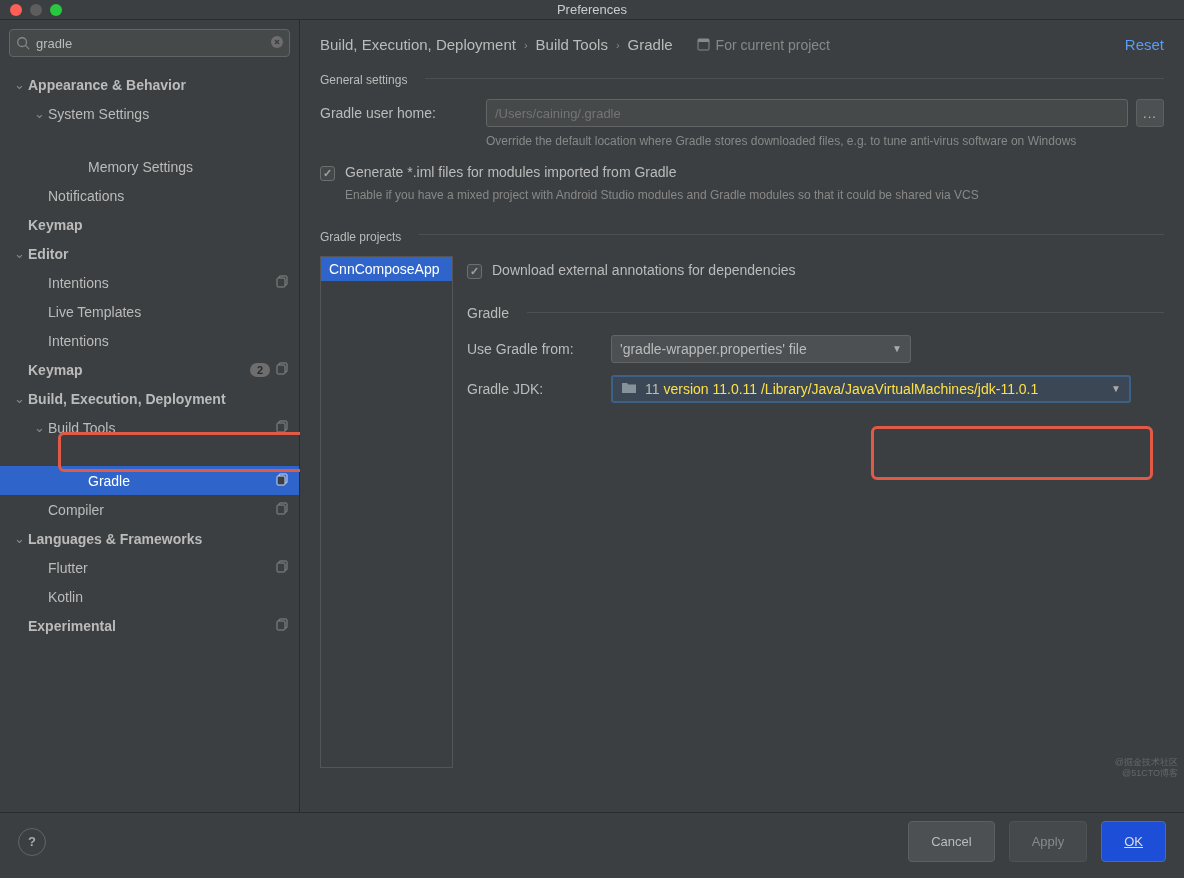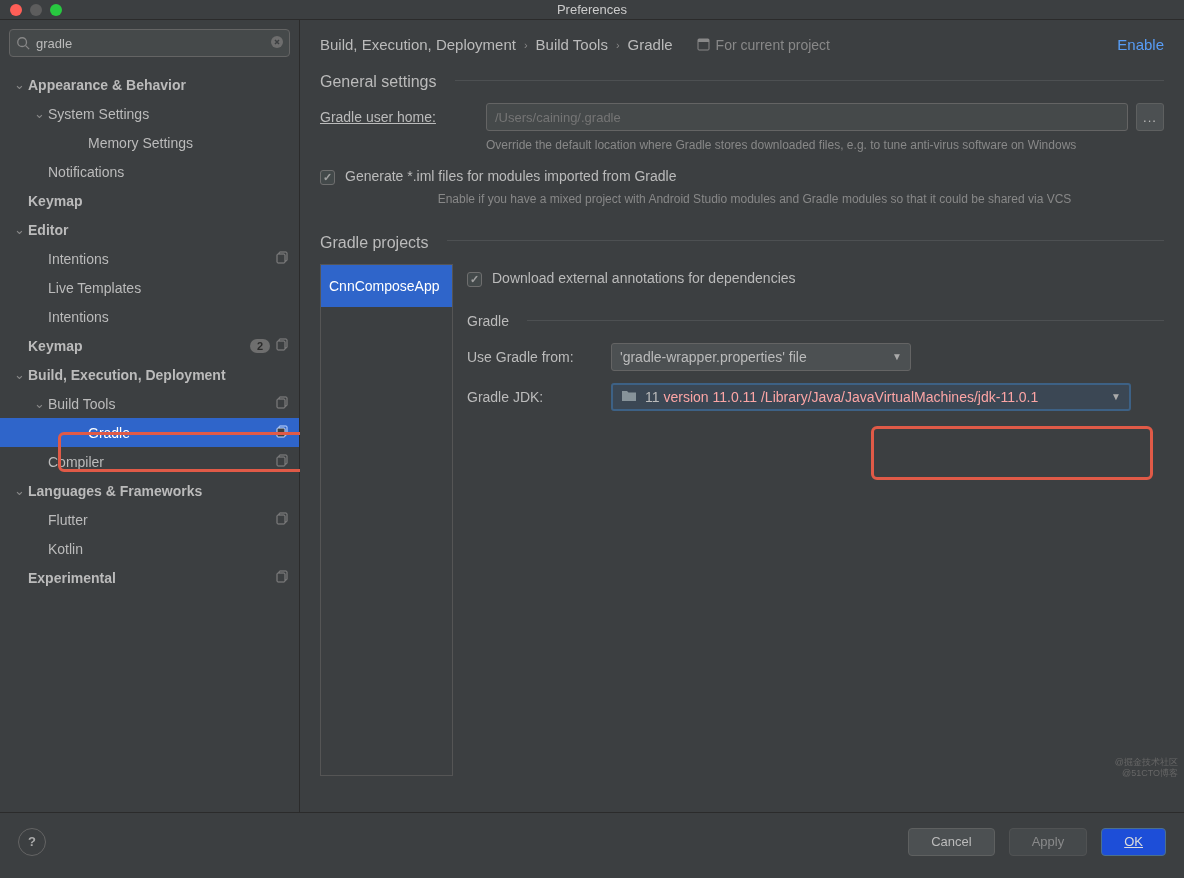--- a/index.html
+++ b/index.html
@@ -30,21 +30,21 @@
       flex: 1; background: transparent; border: none; outline: none;
       color: #bbbbbb; font-size: 13px; padding: 0 6px;
     }
     .search-clear { cursor: pointer; color: #888; }
     .tree { flex: 1; overflow: auto; padding-top: 4px; }
     .tree-item {
       display: flex; align-items: center; height: 29px; padding-left: 14px;
       cursor: pointer; color: #bbbbbb;
     }
     .tree-item.level1 { padding-left: 34px; }
-    .tree-item.level3 { padding-left: 74px; }
+    .tree-item.level3 { padding-left: 74px; margin-top: 24px; }
     .tree-item .chev { width: 14px; color: #888; flex-shrink: 0; }
     .tree-item .label { flex: 1; font-size: 14px; }
     .tree-item .bold { font-weight: 600; }
     .tree-item .badge {
       background: #6e6e6e; color: #2b2b2b; border-radius: 10px; font-size: 11px;
       padding: 1px 7px; margin-right: 6px; font-weight: 600;
     }
     .tree-item .copy-icon { margin-right: 10px; color: #888; }
     .tree-item.selected { background: #2f65ca; color: #ffffff; }
     .tree-item.selected .label { color: #ffffff; }
@@ -57,80 +57,80 @@
     .main { flex: 1; background: #3c3f41; display: flex; flex-direction: column; padding: 0; position: relative; }
     .header-row {
       display: flex; align-items: center; padding: 16px 20px 12px 20px; gap: 10px;
     }
     .breadcrumb { display: flex; align-items: center; gap: 8px; font-size: 15px; font-weight: 500; }
     .breadcrumb .sep { color: #888; font-size: 11px; }
     .breadcrumb .crumb { color: #bbbbbb; white-space: nowrap; }
     .for-project { color: #888; display: flex; align-items: center; gap: 6px; margin-left: 14px; font-size: 14px; }
     .reset { margin-left: auto; color: #589df6; font-size: 15px; cursor: pointer; }
     .section { padding: 0 20px; }
-    .section-title { font-size: 16px; color: #bbbbbb; padding: 8px 0 4px; }
+    .section-title { font-size: 12px; color: #bbbbbb; padding: 8px 0 4px; }
     .divider { height: 1px; background: #4d5052; margin-left: 8px; flex: 1; }
     .section-head { display: flex; align-items: center; gap: 10px; }
     .form-row { display: flex; align-items: flex-start; padding: 8px 0; gap: 18px; }
-    .form-label { width: 148px; padding-top: 6px; font-size: 14px; text-decoration: underline; }
+    .form-label { width: 148px; padding-top: 6px; font-size: 14px; }
     .form-control { flex: 1; display: flex; flex-direction: column; gap: 6px; }
     .text-input {
       background: #45494a; border: 1px solid #646464; border-radius: 3px;
       height: 28px; padding: 0 8px; color: #787878; font-size: 13px; flex: 1;
     }
     .input-row { display: flex; gap: 8px; align-items: center; }
     .browse-btn {
       width: 28px; height: 28px; background: #4c5052; border: 1px solid #5e6060;
       border-radius: 3px; display: flex; align-items: center; justify-content: center;
       cursor: pointer; color: #bbbbbb; letter-spacing: 1px;
     }
     .hint { color: #888; font-size: 12px; line-height: 1.4; }
     .checkbox-row { display: flex; align-items: flex-start; gap: 10px; padding: 6px 0; }
     .checkbox {
       width: 15px; height: 15px; border: 1px solid #6e6e6e; border-radius: 3px;
       background: #43494a; display: flex; align-items: center; justify-content: center;
       margin-top: 2px; flex-shrink: 0;
     }
     .checkbox.checked::after { content: "✓"; color: #a0a0a0; font-size: 11px; font-weight: bold; }
     .checkbox-text { font-size: 14px; }
-    .hint-indent { padding-left: 25px; text-align: center; }
+    .hint-indent { padding-left: 25px; }
     .projects-row { display: flex; gap: 14px; padding: 8px 0 0 0; height: 520px; }
     .projects-list { width: 133px; border: 1px solid #555; background: #3c3f41; }
-    .project-item { padding: 13px 8px; background: #2f65ca; color: #fff; font-size: 14px; cursor: pointer; }
+    .project-item { padding: 4px 8px; background: #2f65ca; color: #fff; font-size: 14px; cursor: pointer; }
     .project-detail { flex: 1; display: flex; flex-direction: column; }
     .detail-section-title { font-size: 14px; padding: 20px 0 8px; display: flex; align-items: center; gap: 10px; }
     .detail-row { display: flex; align-items: center; padding: 6px 0; gap: 14px; }
     .detail-label { width: 130px; font-size: 14px; }
     .dropdown {
       background: #4c5052; border: 1px solid #646464; border-radius: 3px;
       height: 28px; display: flex; align-items: center; padding: 0 8px;
       cursor: pointer; gap: 8px; min-width: 300px; font-size: 14px;
     }
     .dropdown .dd-text { flex: 1; white-space: nowrap; overflow: hidden; }
     .dropdown .dd-arrow { color: #aaa; font-size: 10px; }
     .jdk-dropdown {
       border: 2px solid #3d6185; background: #3b4754; min-width: 520px;
     }
-    .jdk-dim { color: #fca5a5; }
+    .jdk-dim { color: #fde047; }
     .highlight-jdk {
       position: absolute; border: 3px solid #e05a47; border-radius: 6px;
       pointer-events: none; left: 571px; top: 406px; width: 282px; height: 54px; z-index: 10;
     }
     .footer {
       height: 58px; border-top: 1px solid #2b2b2b; display: flex;
       align-items: center; padding: 0 18px; gap: 14px; background: #3c3f41;
     }
     .help-btn {
       width: 28px; height: 28px; border: 1px solid #646464; border-radius: 50%;
       display: flex; align-items: center; justify-content: center; cursor: pointer;
       color: #aaa; font-weight: bold;
     }
     .footer-spacer { flex: 1; }
     .btn {
-      height: 28px; padding: 0 22px; border-radius: 4px; border: 1px solid #5e6060;
+      height: 41px; padding: 0 22px; border-radius: 4px; border: 1px solid #5e6060;
       background: #4c5052; color: #bbbbbb; cursor: pointer; font-size: 13px;
       display: flex; align-items: center;
     }
     .btn.primary { background: #1d4ed8; border-color: #4c708c; color: #dddddd; text-decoration: underline; }
     .btn.disabled { opacity: 0.6; }
     .watermark { position: absolute; right: 6px; bottom: 32px; font-size: 9px; color: #666; text-align: right; line-height: 1.3; }
     .folder-icon { color: #87939a; }
   </style>
 </head>
 <body>
@@ -275,21 +275,21 @@
         <span class="sep">›</span>
         <span class="crumb">Gradle</span>
       </div>
       <div class="for-project">
         <svg width="13" height="13" viewBox="0 0 13 13">
             <rect x="1" y="1" width="11" height="11" rx="1" fill="none" stroke="#888"></rect>
             <rect x="1" y="1" width="11" height="3" fill="#888"></rect>
           </svg>
         <span>For current project</span>
       </div>
-      <span class="reset">Enable</span>
+      <span class="reset">Reset</span>
     </div>
 
     <div class="section">
       <div class="section-head">
         <span class="section-title">General settings</span>
         <div class="divider"></div>
       </div>
       <div class="form-row">
         <div class="form-label">Gradle user home:</div>
         <div class="form-control">

